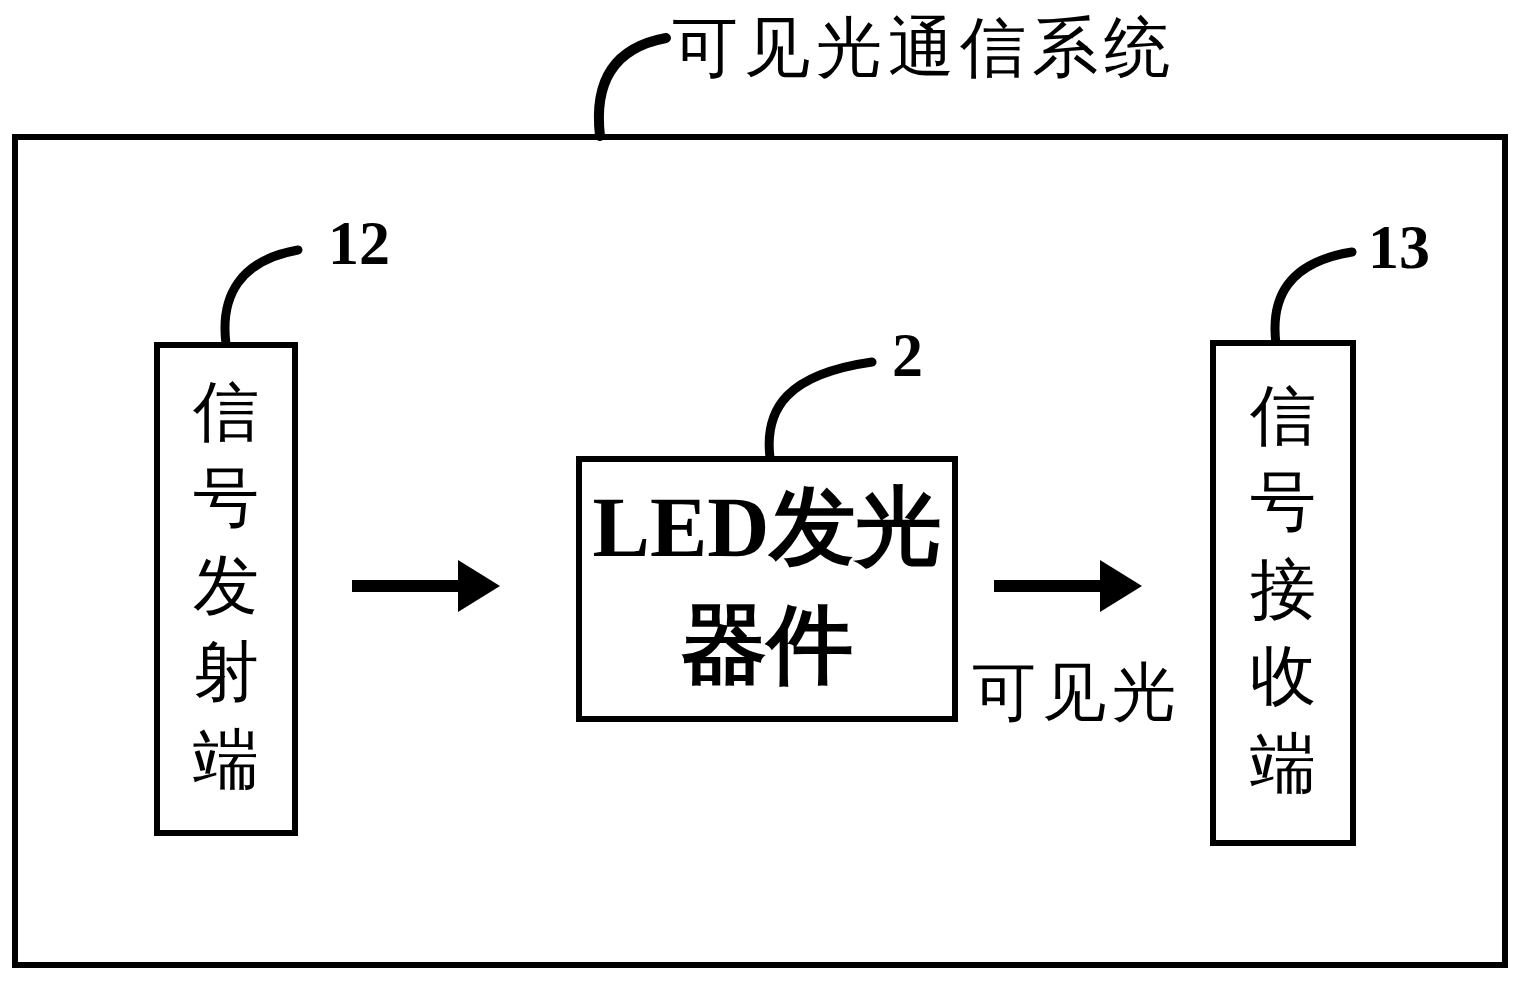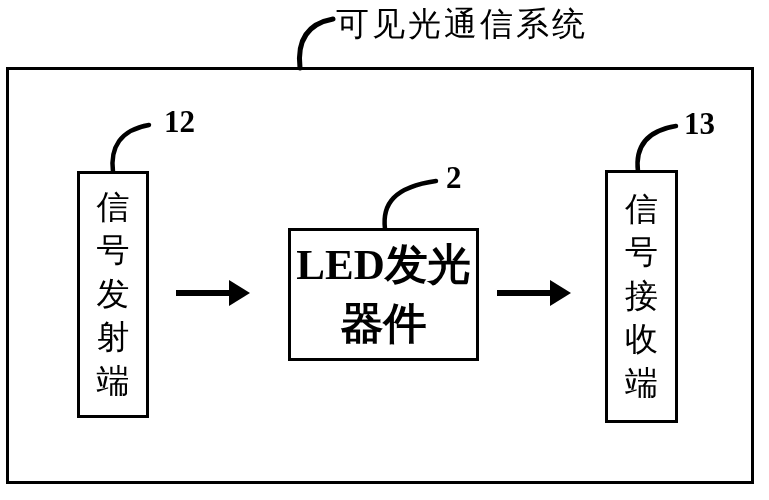--- a/index.html
+++ b/index.html
@@ -135,14 +135,15 @@
   </div>
 
   <div class="box vbox box-receiver">
     <span>信
 号
 接
 收
 端</span>
   </div>
 
+  <div class="vl-label">可见光</div>
 
 </div>
 
 </body></html>

